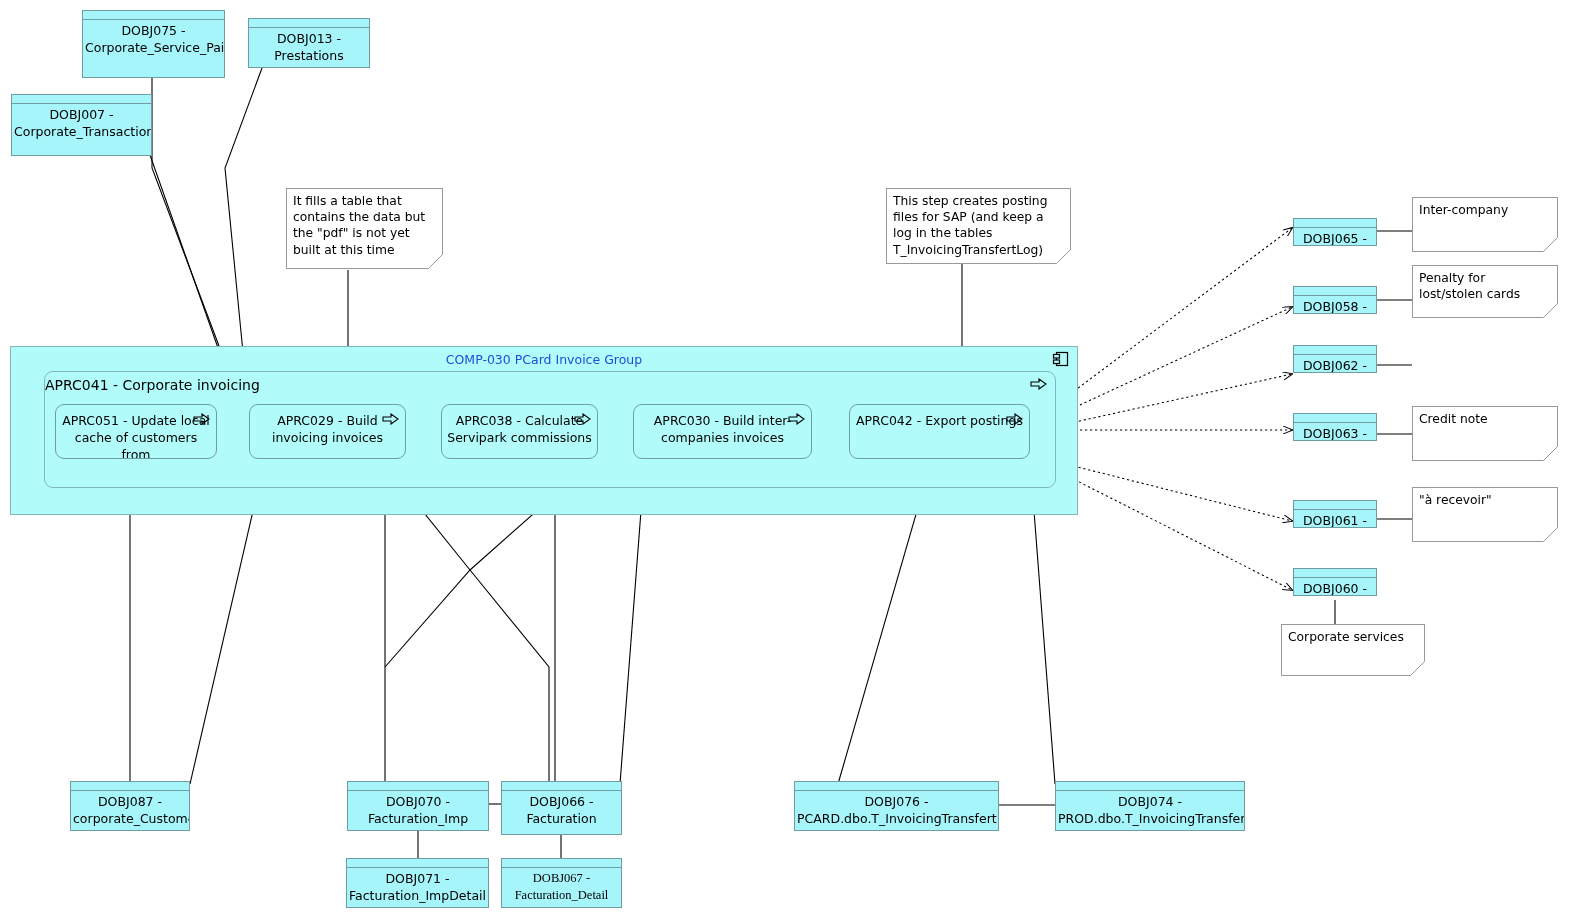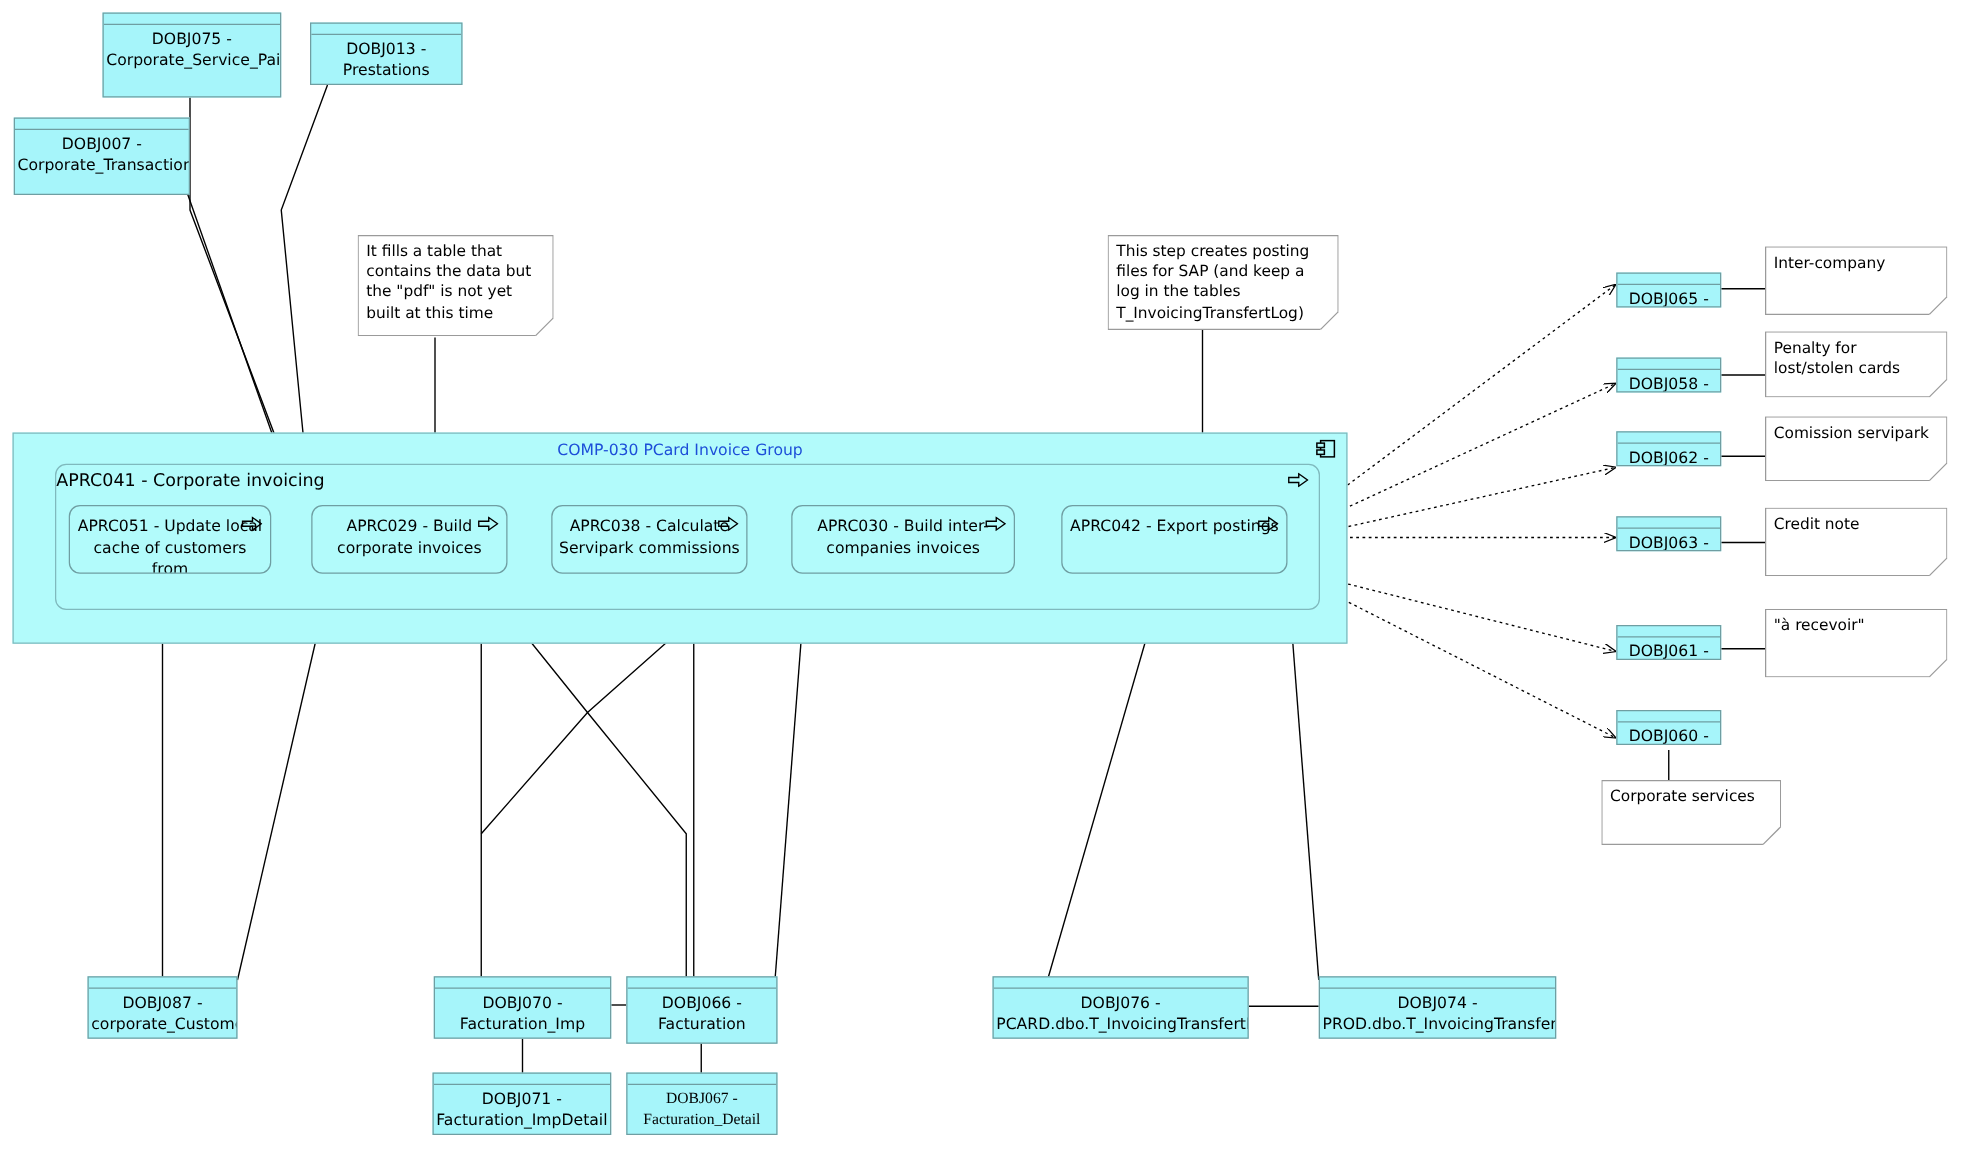--- a/index.html
+++ b/index.html
@@ -186,21 +186,21 @@
   </div>
 
   <div class="proc" style="left:55px;top:404px;width:162px;height:55px;">
     <div class="lbl">APRC051 - Update local cache of customers from</div>
     <svg class="arrow-ico" viewBox="0 0 17 12">
         <path d="M1,4 L9,4 L9,1 L16,6 L9,11 L9,8 L1,8 Z" fill="none" stroke="#000" stroke-width="1.1"></path>
       </svg>
   </div>
 
   <div class="proc" style="left:249px;top:404px;width:157px;height:55px;">
-    <div class="lbl">APRC029 - Build corporate invoices</div>
+    <div class="lbl">APRC029 - Build invoicing invoices</div>
     <svg class="arrow-ico" viewBox="0 0 17 12">
         <path d="M1,4 L9,4 L9,1 L16,6 L9,11 L9,8 L1,8 Z" fill="none" stroke="#000" stroke-width="1.1"></path>
       </svg>
   </div>
 
   <div class="proc" style="left:441px;top:404px;width:157px;height:55px;">
     <div class="lbl">APRC038 - Calculate Servipark commissions</div>
     <svg class="arrow-ico" viewBox="0 0 17 12">
         <path d="M1,4 L9,4 L9,1 L16,6 L9,11 L9,8 L1,8 Z" fill="none" stroke="#000" stroke-width="1.1"></path>
       </svg>
@@ -256,28 +256,20 @@
 
   <div class="note" style="left:1412px;top:265px;width:146px;height:53px;">
     <div class="body"></div>
     <svg class="fold" viewBox="0 0 15 15">
         <path d="M0,15 L15,0 L15,15 Z" fill="#fff"></path>
         <path d="M0.5,14.5 L14.5,0.5" stroke="#9a9a9a" stroke-width="1" fill="none"></path>
       </svg>
     <div class="txt">Penalty for lost/stolen cards</div>
   </div>
 
-  <div class="note" style="left:1412px;top:333px;width:146px;height:52px;">
-    <div class="body"></div>
-    <svg class="fold" viewBox="0 0 15 15">
-        <path d="M0,15 L15,0 L15,15 Z" fill="#fff"></path>
-        <path d="M0.5,14.5 L14.5,0.5" stroke="#9a9a9a" stroke-width="1" fill="none"></path>
-      </svg>
-    <div class="txt">Comission servipark</div>
-  </div>
 
   <div class="note" style="left:1412px;top:406px;width:146px;height:55px;padding-left:40px;">
     <div class="body"></div>
     <svg class="fold" viewBox="0 0 15 15">
         <path d="M0,15 L15,0 L15,15 Z" fill="#fff"></path>
         <path d="M0.5,14.5 L14.5,0.5" stroke="#9a9a9a" stroke-width="1" fill="none"></path>
       </svg>
     <div class="txt">Credit note</div>
   </div>
 

